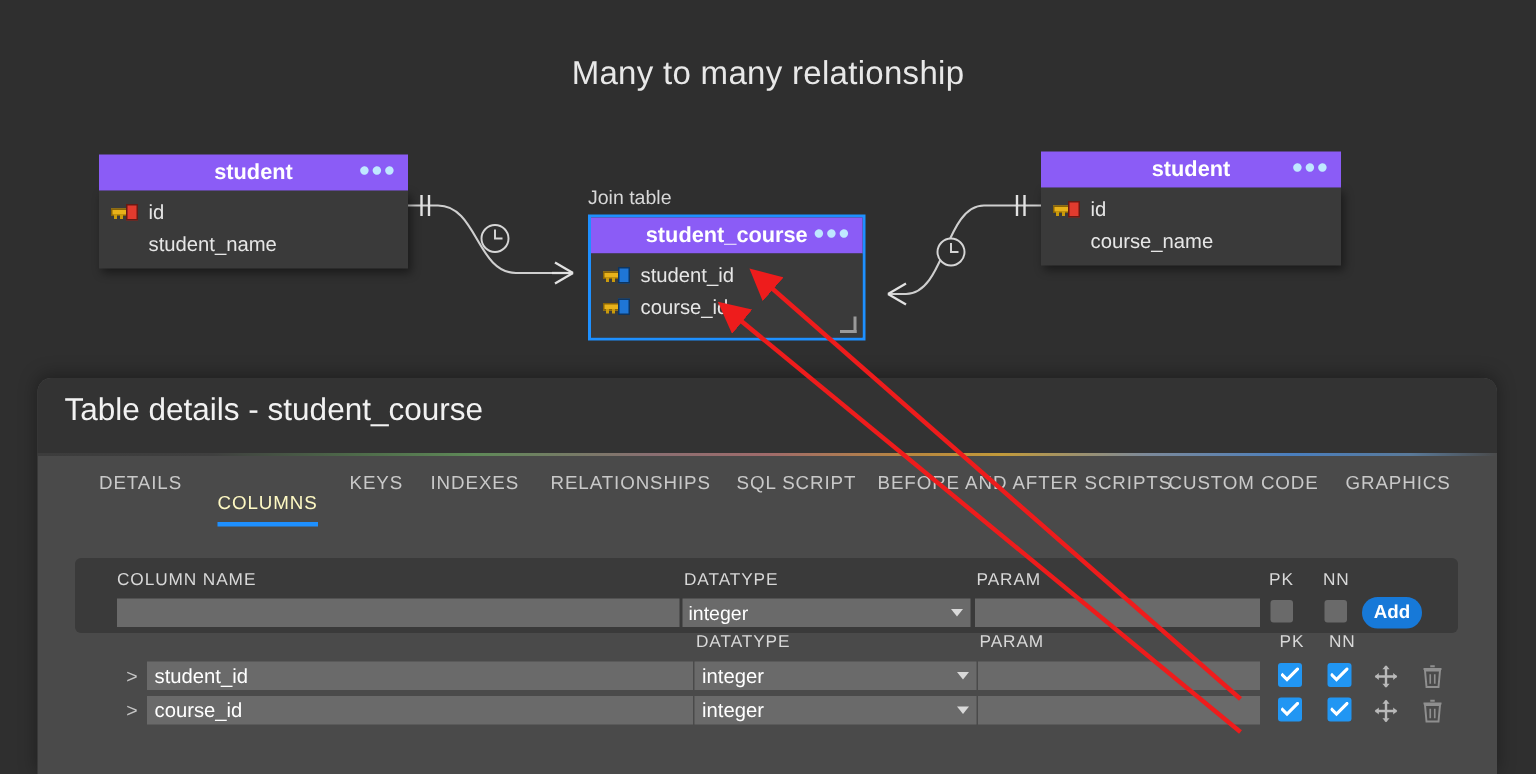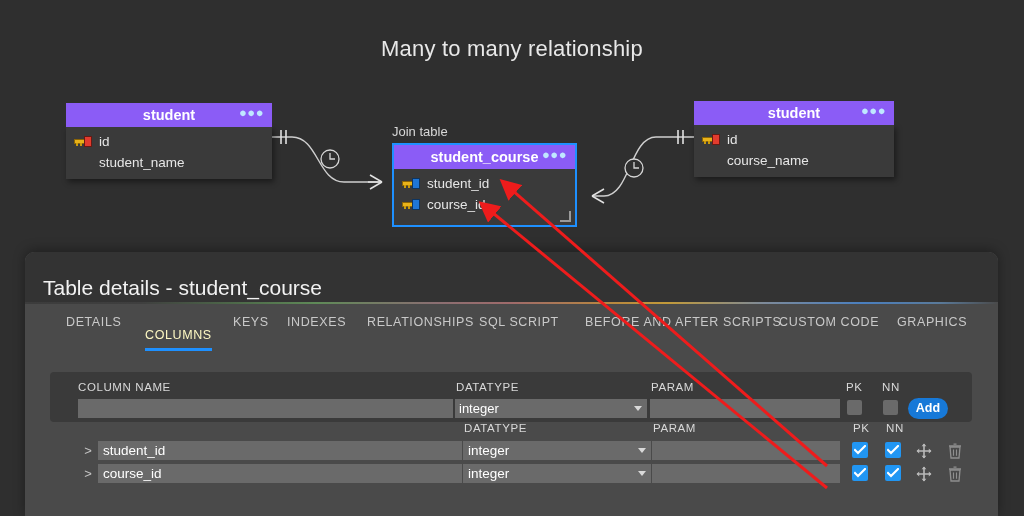--- a/index.html
+++ b/index.html
@@ -63,21 +63,21 @@
     position: absolute; left: 25px; top: 252px; width: 973px; height: 264px;
     background: #4a4a4a; border-radius: 9px 9px 0 0;
     box-shadow: 0 -2px 12px rgba(0,0,0,.35);
     overflow: hidden;
   }
   #panel-header {
     height: 50px; background: #333333; border-radius: 9px 9px 0 0;
     position: relative;
   }
   #panel-title {
-    position: absolute; left: 18px; top: 24px;
+    position: absolute; left: 18px; top: 10px;
     color: #f2f2f2; font-size: 21px;
   }
   #gradient-rule {
     height: 2px; width: 100%;
     background: linear-gradient(to right,
       #3c3c3c 0%, #3f3f3f 12%, #4e6b4a 22%, #5f8a58 30%,
       #8a6f72 42%, #a06b6b 50%, #b8873f 60%, #c29a3a 66%,
       #7d8a9a 76%, #4a7fbf 86%, #5a7a9a 94%, #4a4a4a 100%);
   }
   #tabs { height: 40px; position: relative; }
@@ -264,21 +264,21 @@
     </div>
 
     <div id="gradient-rule"></div>
 
     <div id="tabs">
       <div class="tab" style="left:41px;"><span>DETAILS</span></div>
       <div class="tab active" style="left:120px;"><span>COLUMNS</span><span class="tab-underline"></span></div>
       <div class="tab" style="left:208px;"><span>KEYS</span></div>
       <div class="tab" style="left:262px;"><span>INDEXES</span></div>
       <div class="tab" style="left:342px;"><span>RELATIONSHIPS</span></div>
-      <div class="tab" style="left:454px;"><span>SQL SCRIPT</span></div>
+      <div class="tab" style="left:466px;"><span>SQL SCRIPT</span></div>
       <div class="tab" style="left:560px;"><span>BEFORE AND AFTER SCRIPTS</span></div>
       <div class="tab" style="left:754px;"><span>CUSTOM CODE</span></div>
       <div class="tab" style="left:872px;"><span>GRAPHICS</span></div>
     </div>
 
     <div id="content">
 
       <div id="add-row-box">
         <span class="col-label" style="left:28px; top:9px;">COLUMN NAME</span>
         <span class="col-label" style="left:406px; top:9px;">DATATYPE</span>

